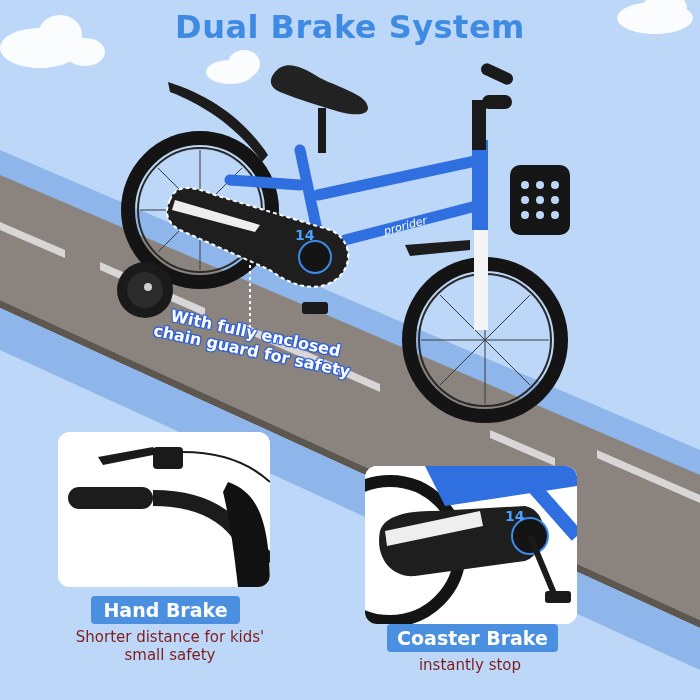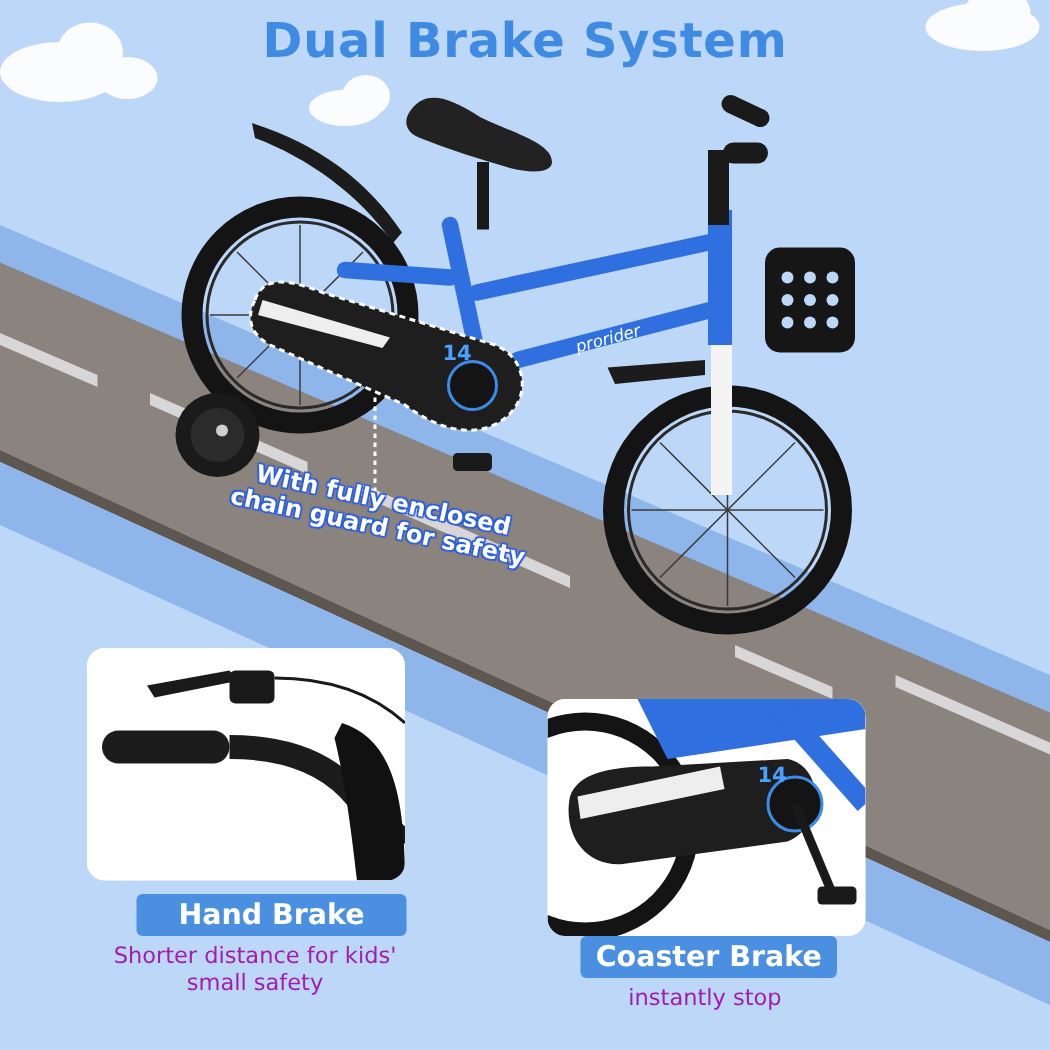--- a/index.html
+++ b/index.html
@@ -22,21 +22,21 @@
   .panel {
     position: absolute; background: #ffffff; border-radius: 12px; overflow: hidden;
   }
   .panel svg { width: 100%; height: 100%; display: block; }
   .badge {
     position: absolute; background: #4a8fe0; color: #fff; font-weight: bold;
     font-size: 19px; border-radius: 4px; text-align: center; line-height: 28px;
     font-family: "DejaVu Sans", sans-serif;
   }
   .desc {
-    position: absolute; color: #a21caf; font-size: 15px; line-height: 18px; text-align: center;
+    position: absolute; color: #7f1d1d; font-size: 15px; line-height: 18px; text-align: center;
     font-family: "DejaVu Sans", sans-serif;
   }
 </style>
 </head>
 <body>
 
 <svg class="scene" viewBox="0 0 700 700" xmlns="http://www.w3.org/2000/svg">
   <rect x="0" y="0" width="700" height="700" fill="#bcd7f7"></rect>
 
   <g fill="#ffffff" opacity="0.95">
@@ -152,21 +152,21 @@
   <svg viewBox="0 0 212 155" xmlns="http://www.w3.org/2000/svg">
     <rect width="212" height="155" fill="#ffffff"></rect>
     <path d="M40,25 L95,15 L100,22 L45,33 Z" fill="#1a1a1a"></path>
     <rect x="95" y="15" width="30" height="22" rx="4" fill="#1a1a1a"></rect>
     <path d="M125,20 C160,20 190,30 212,50" fill="none" stroke="#1a1a1a" stroke-width="2"></path>
     <rect x="10" y="55" width="85" height="22" rx="11" fill="#1c1c1c"></rect>
     <path d="M95,66 C130,66 160,75 180,100 L212,130" fill="none" stroke="#1c1c1c" stroke-width="16"></path>
     <path d="M170,50 C200,60 212,90 212,155 L180,155 C175,110 170,80 165,60 Z" fill="#111111"></path>
   </svg>
 </div>
-<div class="badge" style="left:91px; top:596px; width:180px;">Hand Brake</div>
+<div class="badge" style="left:91px; top:596px; width:149px;">Hand Brake</div>
 <div class="desc" style="left:50px; top:628px; width:240px;">
   <div>Shorter distance for kids'</div>
   <div>small safety</div>
 </div>
 
 <div class="panel" style="left:365px; top:466px; width:212px; height:158px;">
   <svg viewBox="0 0 212 158" xmlns="http://www.w3.org/2000/svg">
     <rect width="212" height="158" fill="#ffffff"></rect>
     <circle cx="25" cy="85" r="70" fill="none" stroke="#141414" stroke-width="12"></circle>
     <path d="M60,0 L212,0 L212,20 L80,40 Z" fill="#2f6fe0"></path>

